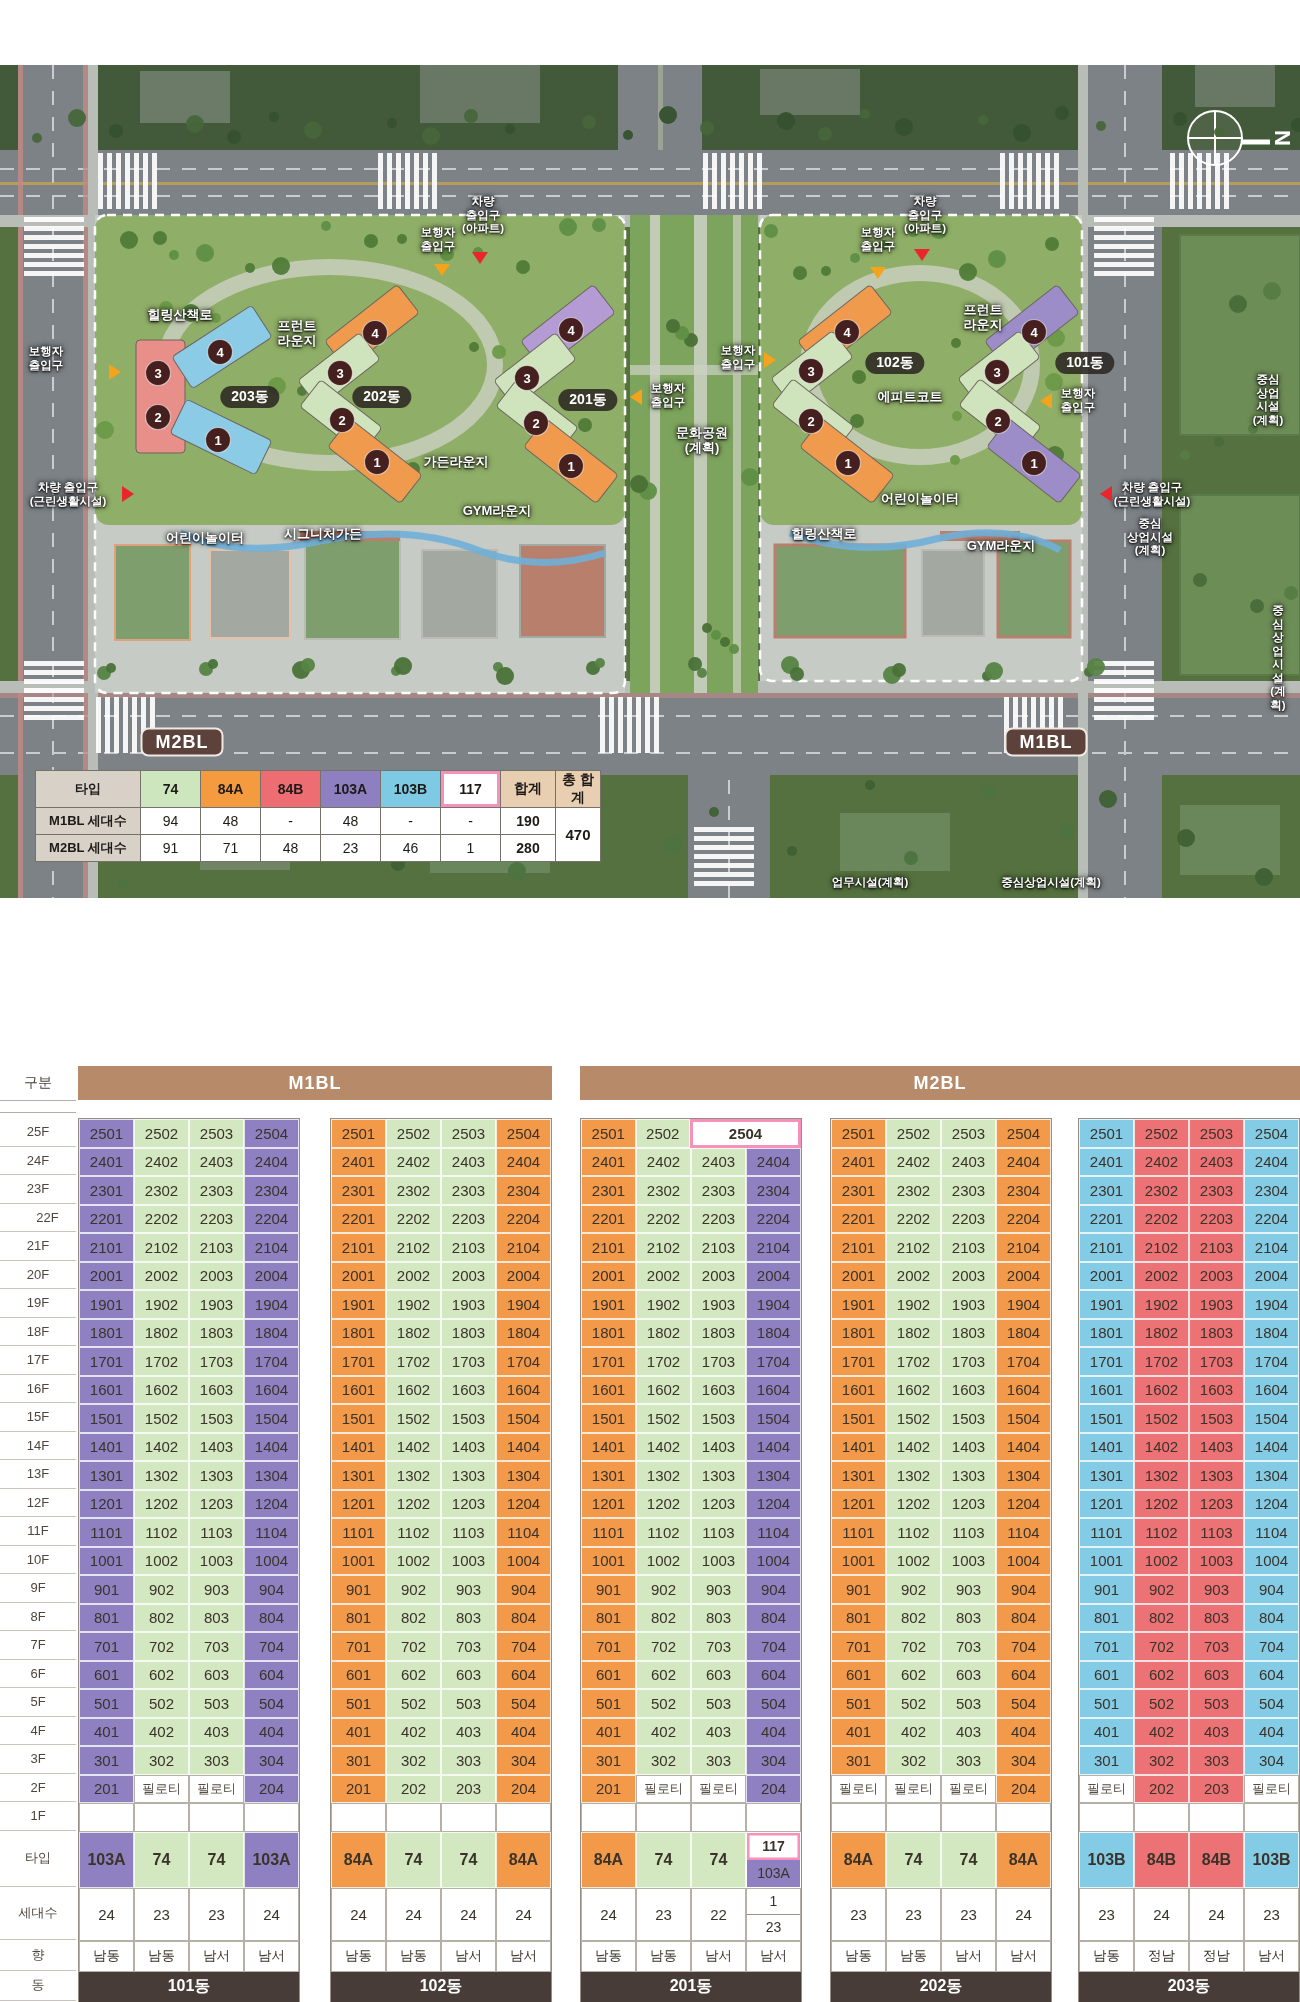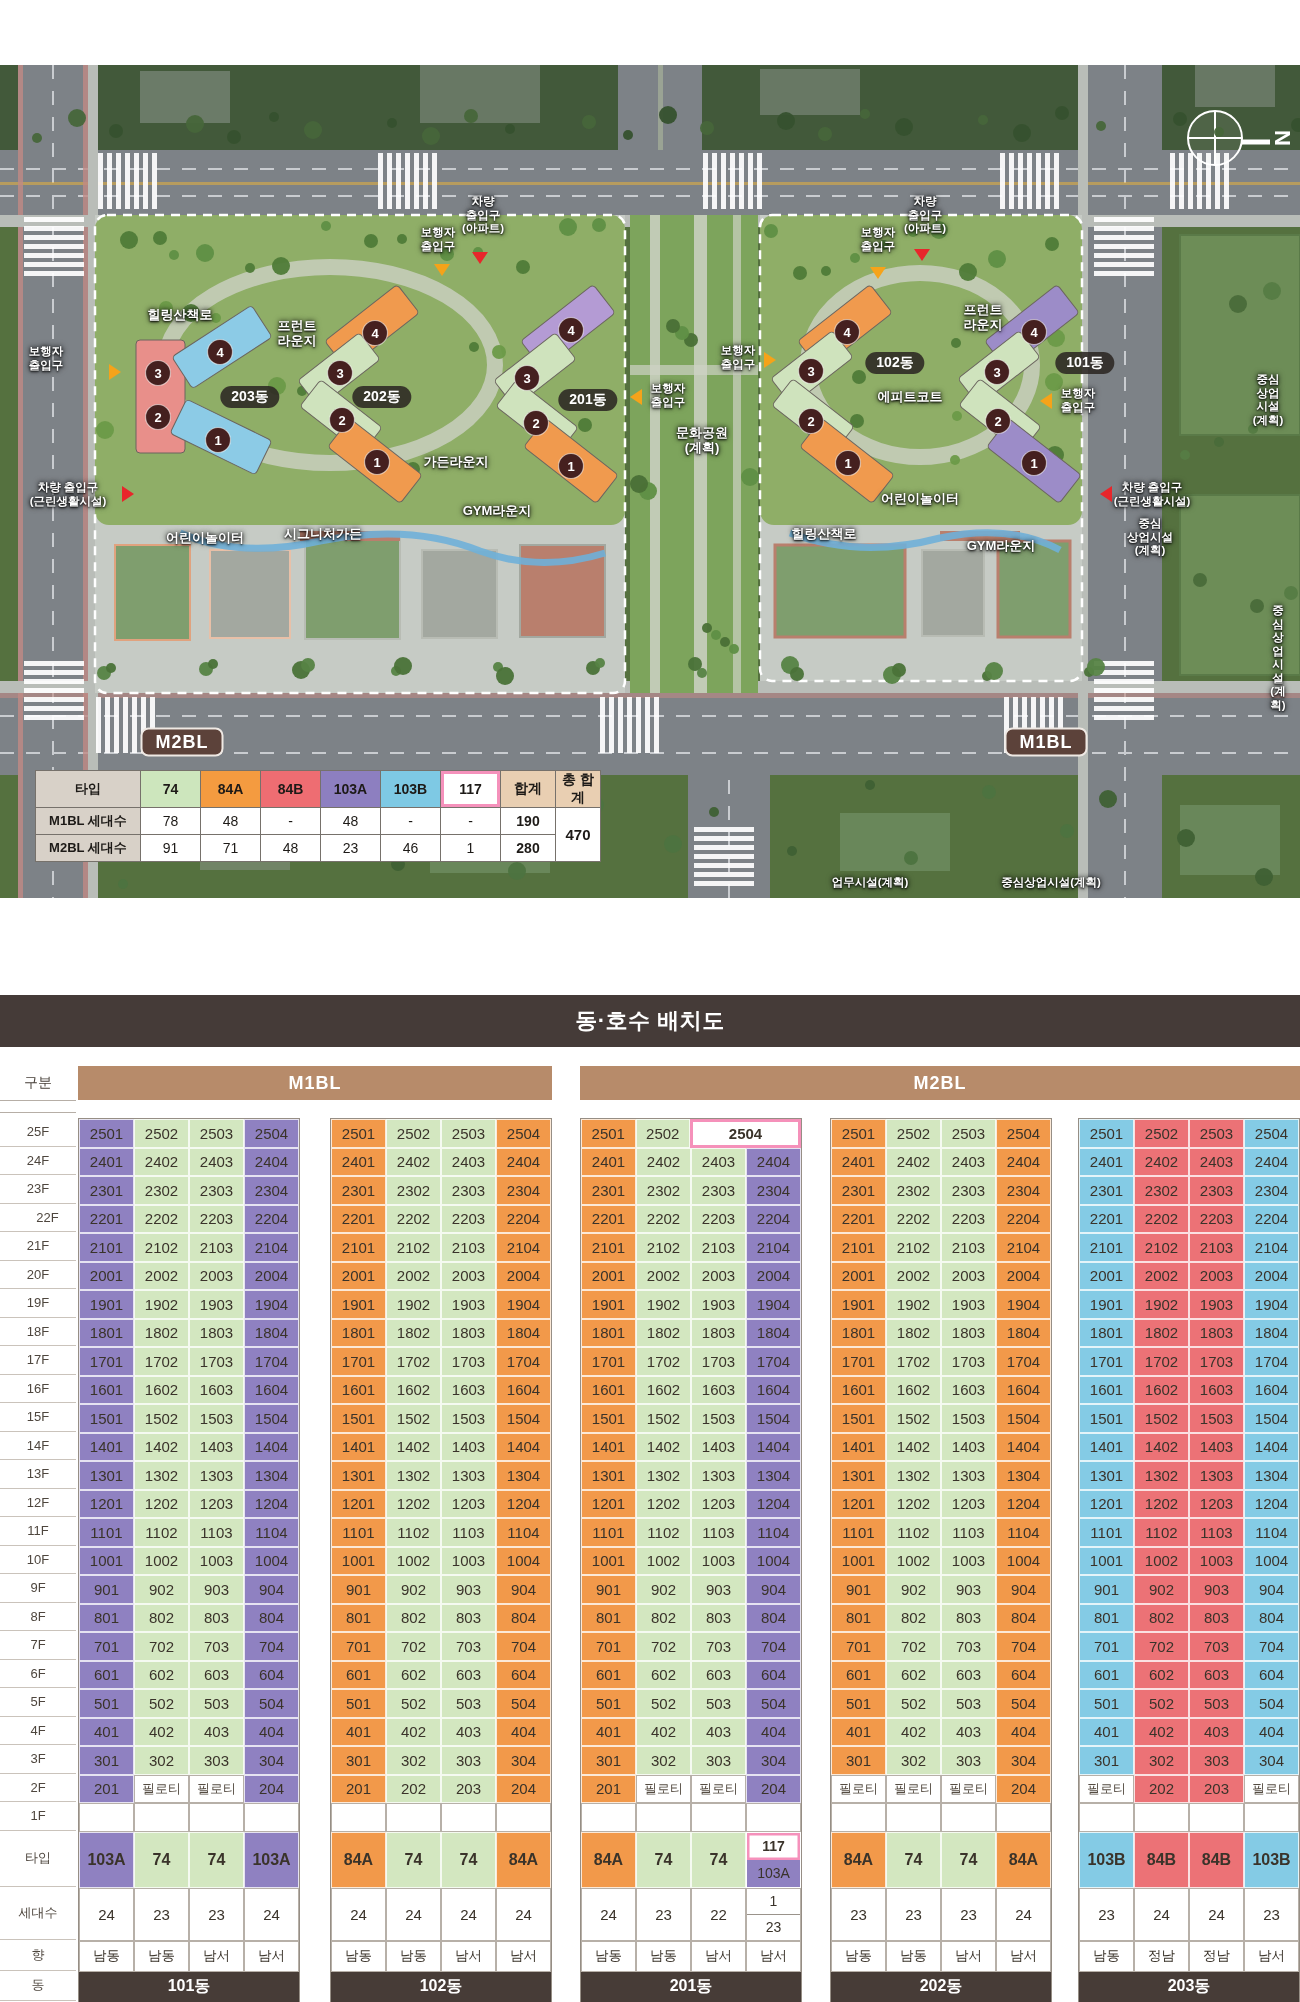--- a/index.html
+++ b/index.html
@@ -516,21 +516,21 @@
         <td class="tcol t84A">84A</td>
         <td class="tcol t84B">84B</td>
         <td class="tcol t103A">103A</td>
         <td class="tcol t103B">103B</td>
         <td class="tcol t117">117</td>
         <td class="sum tsum">합계</td>
         <td class="gt tsum">총 합계</td>
       </tr>
       <tr>
         <td class="lab">M1BL 세대수</td>
-        <td>78</td>
+        <td>94</td>
         <td>48</td>
         <td>-</td>
         <td>48</td>
         <td>-</td>
         <td>-</td>
         <td class="sum">190</td>
         <td class="gt" rowspan="2" style="font-size:15px;">470</td>
       </tr>
       <tr>
         <td class="lab">M2BL 세대수</td>
@@ -539,23 +539,20 @@
         <td>48</td>
         <td>23</td>
         <td>46</td>
         <td>1</td>
         <td class="sum">280</td>
       </tr>
     </tbody>
       </table>
   </div>
 
-  <div class="hdr hdr-mid">
-    <span>동·호수 배치도</span>
-  </div>
 
   <div class="grid" id="grid">
     <div class="gubun">구분</div>
     <div class="hline" style="top:105px;"></div>
     <div class="hline" style="top:117px;"></div>
   <div class="gbar" style="left: 78px; width: 474px;">M1BL</div>
       <div class="gbar" style="left: 580px; width: 720px;">M2BL</div>
       <div class="lcol">
         <div class="lrow" style="height: 28.5px;">25F</div>
         <div class="lrow" style="height: 28.5px;">24F</div>

